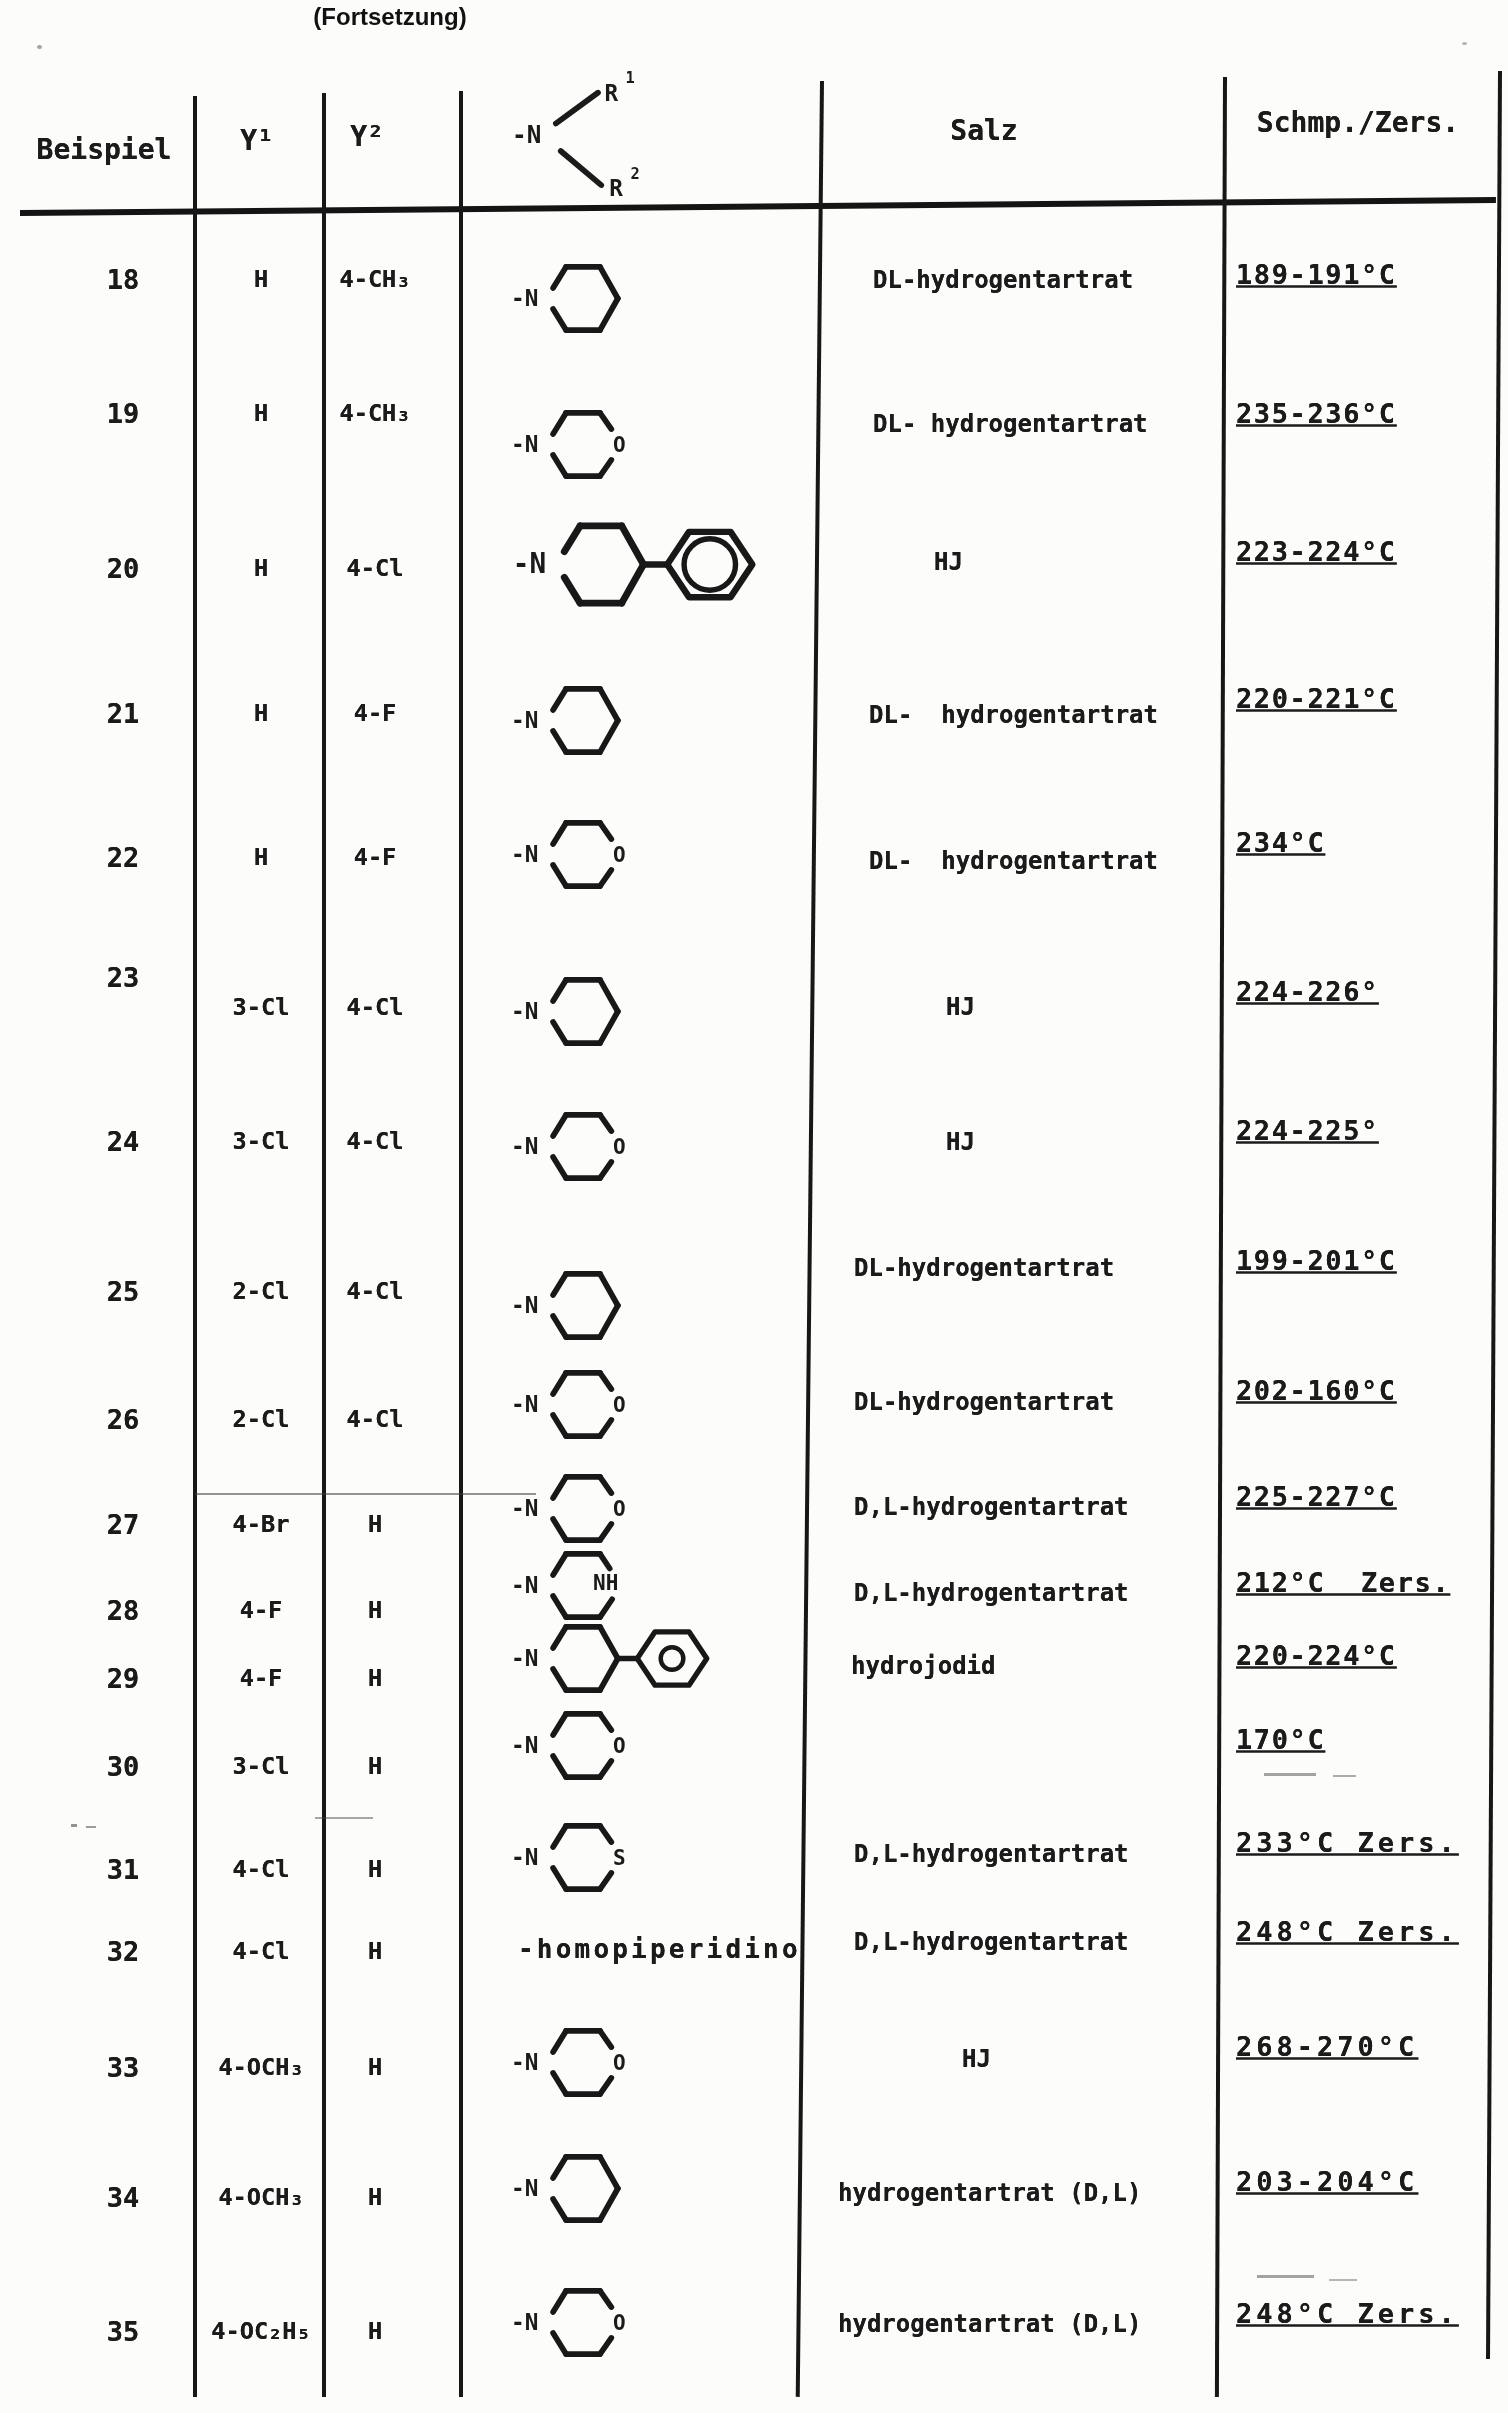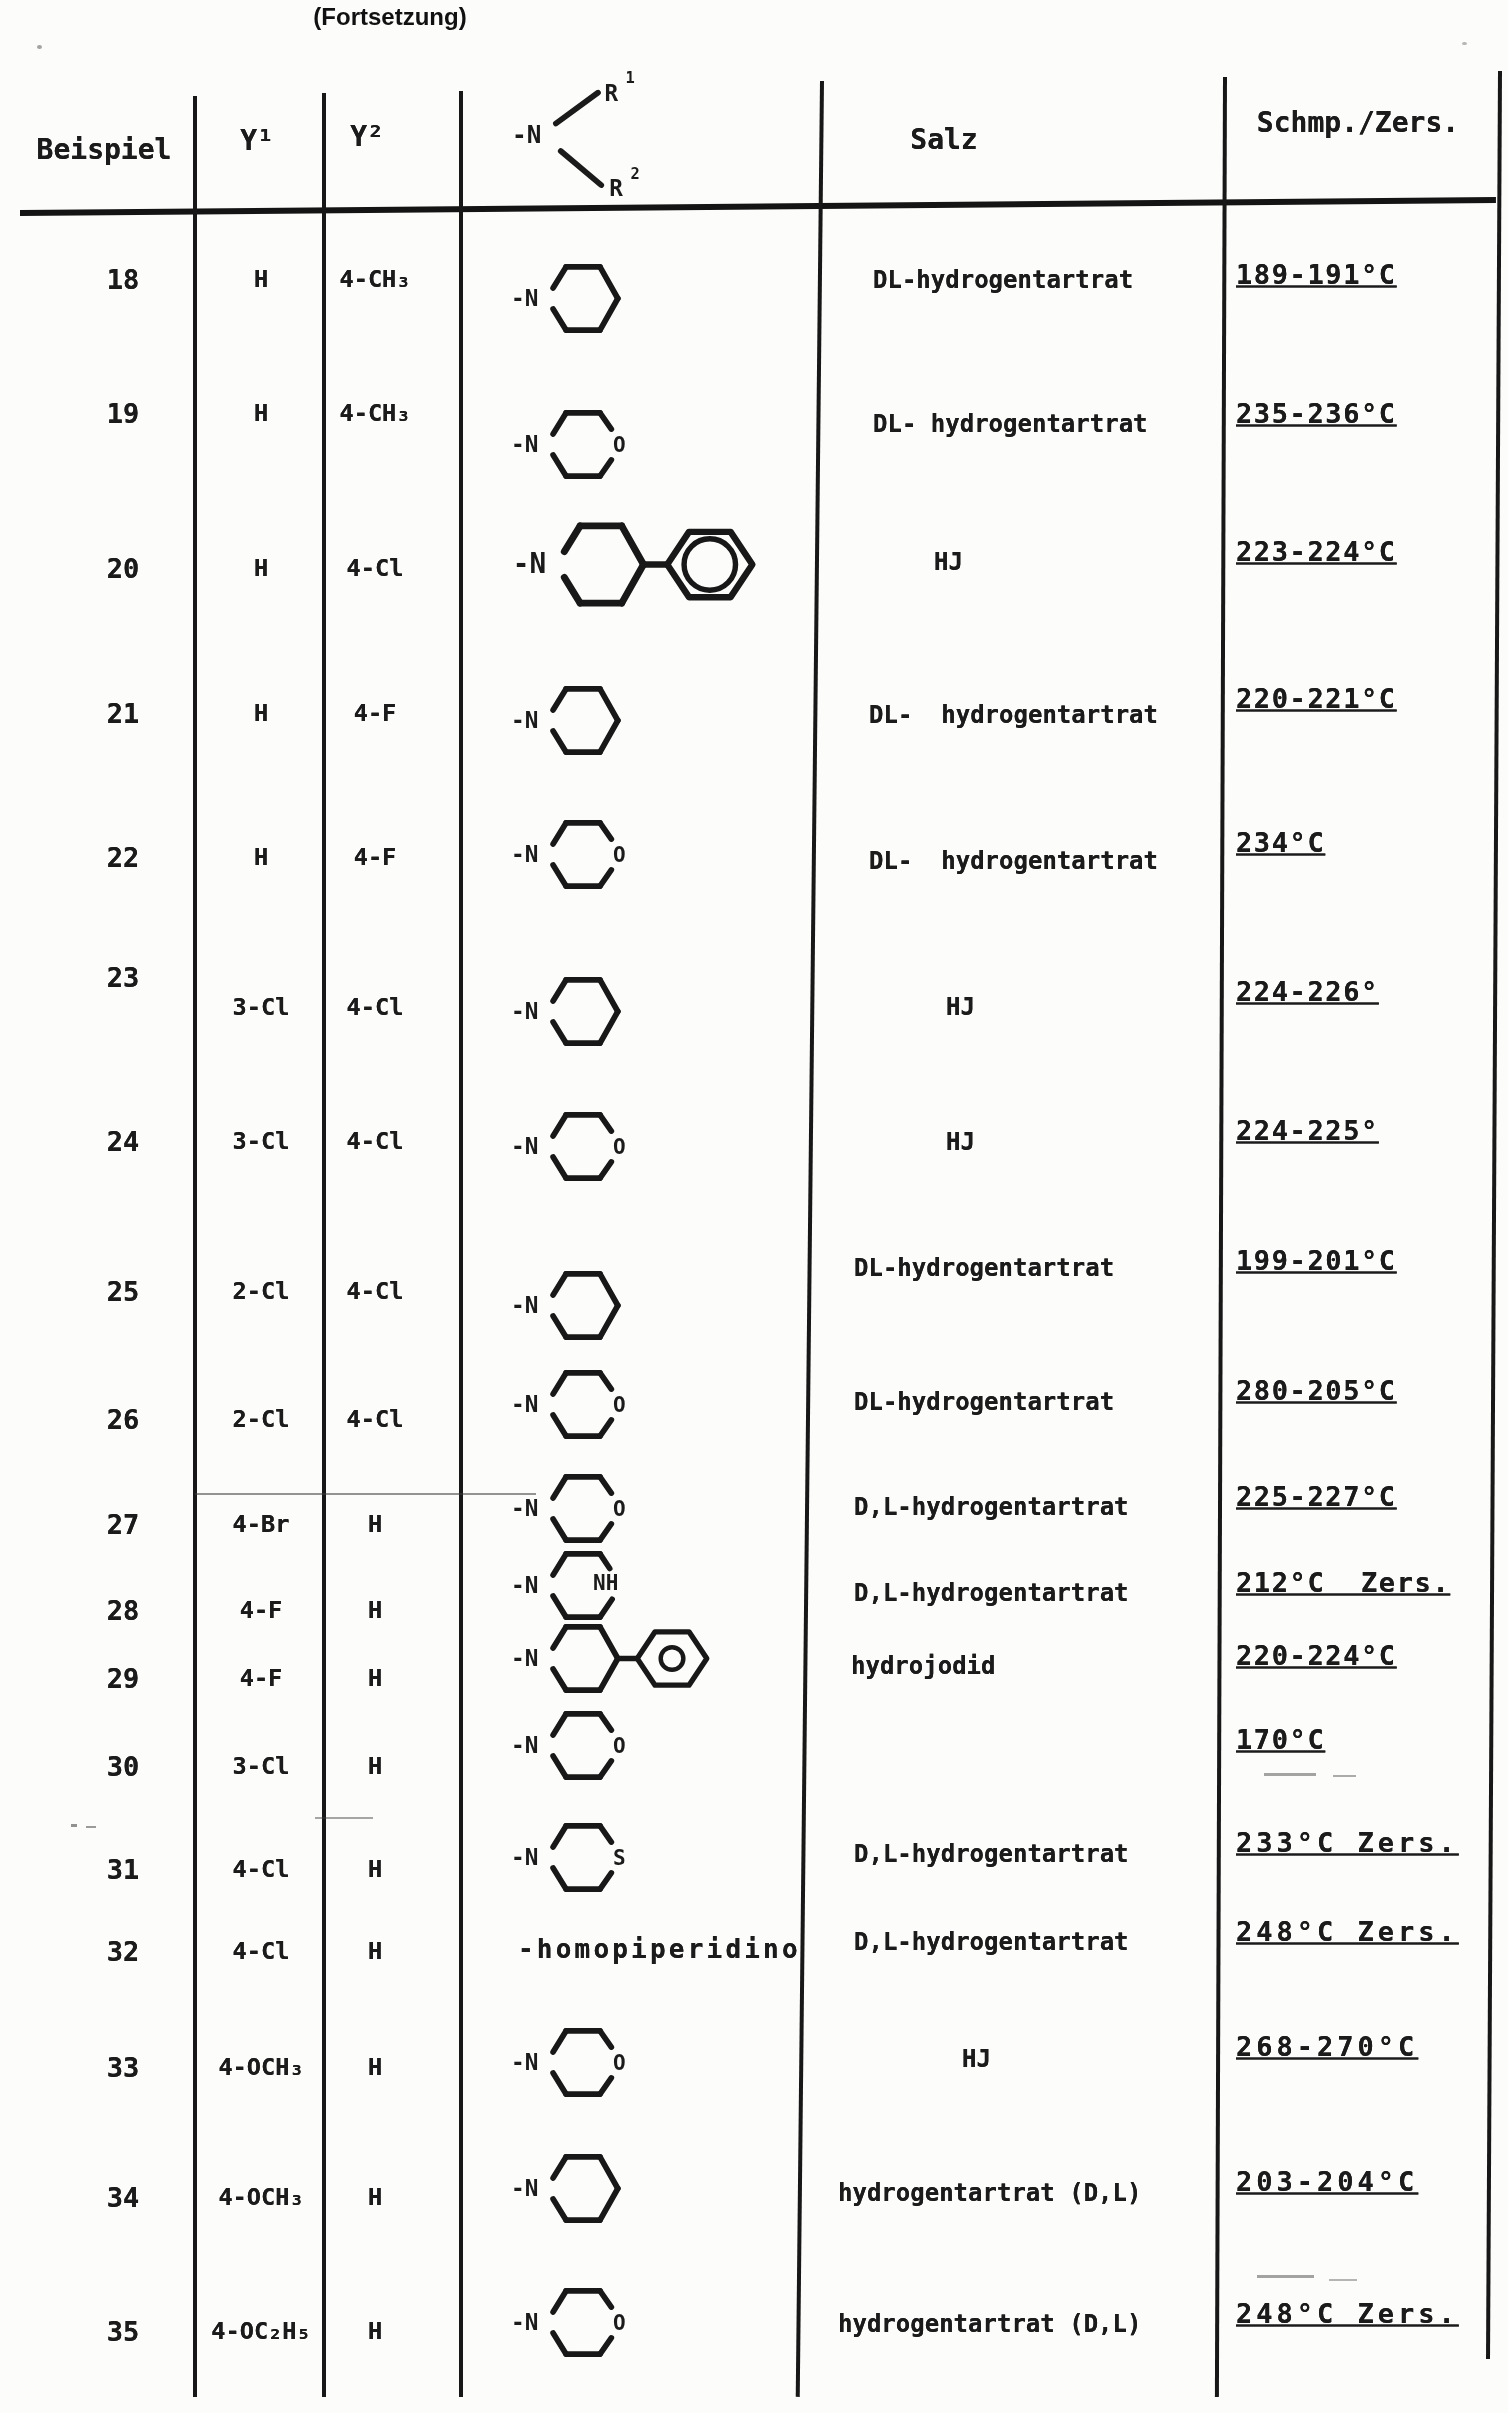--- a/index.html
+++ b/index.html
@@ -71,21 +71,21 @@
 </head>
 <body>
 
 <div class="page">
 
   <div class="title">(Fortsetzung)</div>
 
   <div class="cell hdr" style="left:104px;top:149px;">Beispiel</div>
   <div class="cell hdr" style="left:257px;top:140px;">Y¹</div>
   <div class="cell hdr" style="left:367px;top:136px;">Y²</div>
-  <div class="cell hdr" style="left:944px;top:130px;margin-top:9px;">Salz</div>
+  <div class="cell hdr" style="left:984px;top:130px;">Salz</div>
   <div class="cell hdr" style="left:1358px;top:122px;">Schmp./Zers.</div>
 
   <svg class="amine" style="left:499px;top:57px;" width="211" height="154" viewBox="0 0 260 190">
     <text x="16" y="106" font-size="30">-N</text>
     <line x1="70" y1="82" x2="122" y2="44" stroke="#1b1b1b" stroke-width="7" stroke-linecap="round"></line>
     <text x="130" y="54" font-size="28">R</text>
     <text x="156" y="32" font-size="19">1</text>
     <line x1="76" y1="116" x2="126" y2="158" stroke="#1b1b1b" stroke-width="7" stroke-linecap="round"></line>
     <text x="136" y="172" font-size="28">R</text>
     <text x="162" y="150" font-size="19">2</text>
@@ -236,21 +236,21 @@
         <line x1="66" y1="42" x2="82" y2="16" stroke="#181818" stroke-width="7" stroke-linecap="round"></line>
         <line x1="82" y1="16" x2="124" y2="16" stroke="#181818" stroke-width="7" stroke-linecap="round"></line>
         <line x1="124" y1="94" x2="82" y2="94" stroke="#181818" stroke-width="7" stroke-linecap="round"></line>
         <line x1="82" y1="94" x2="66" y2="68" stroke="#181818" stroke-width="7" stroke-linecap="round"></line>
         <line x1="124" y1="16" x2="138" y2="36" stroke="#181818" stroke-width="7" stroke-linecap="round"></line>
         <line x1="138" y1="74" x2="124" y2="94" stroke="#181818" stroke-width="7" stroke-linecap="round"></line>
         <text x="148" y="64" font-size="26" text-anchor="middle">O</text>
         <text x="14" y="64" font-size="28">-N</text>
       </svg>
       <div class="cell-left salz" style="left: 854px; top: 1402px;">DL-hydrogentartrat</div>
-      <div class="cell-left temp" style="left: 1236px; top: 1390px;">280-205°C</div>
+      <div class="cell-left temp" style="left: 1236px; top: 1390px;">202-160°C</div>
       <div class="cell num" style="left: 123px; top: 1524px;">27</div>
       <div class="cell sub" style="left: 261px; top: 1524px;">4-Br</div>
       <div class="cell sub" style="left: 375px; top: 1524px;">H</div>
       <svg class="ring" viewBox="0 0 290 110" width="236" height="89" style="left: 499px; top: 1464px;">
         <line x1="66" y1="42" x2="82" y2="16" stroke="#181818" stroke-width="7" stroke-linecap="round"></line>
         <line x1="82" y1="16" x2="124" y2="16" stroke="#181818" stroke-width="7" stroke-linecap="round"></line>
         <line x1="124" y1="94" x2="82" y2="94" stroke="#181818" stroke-width="7" stroke-linecap="round"></line>
         <line x1="82" y1="94" x2="66" y2="68" stroke="#181818" stroke-width="7" stroke-linecap="round"></line>
         <line x1="124" y1="16" x2="138" y2="36" stroke="#181818" stroke-width="7" stroke-linecap="round"></line>
         <line x1="138" y1="74" x2="124" y2="94" stroke="#181818" stroke-width="7" stroke-linecap="round"></line>

